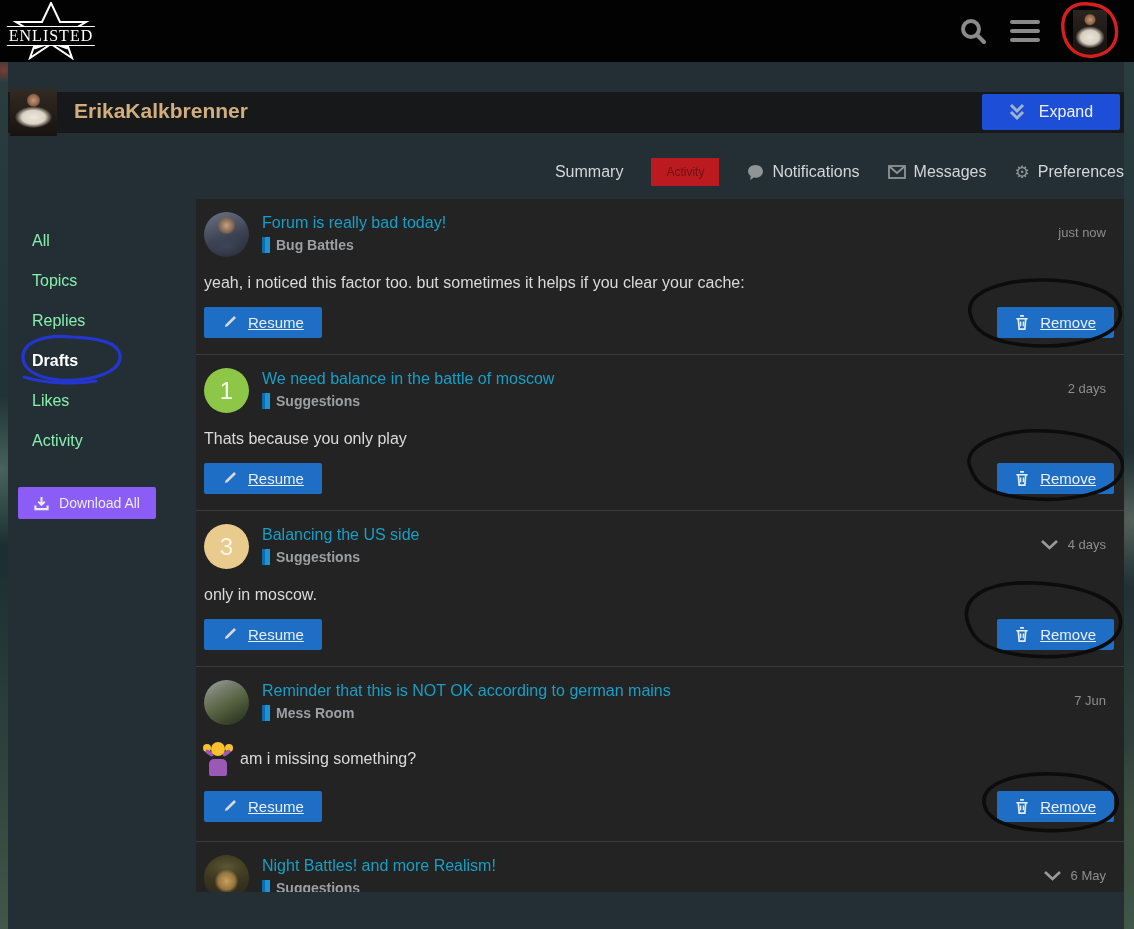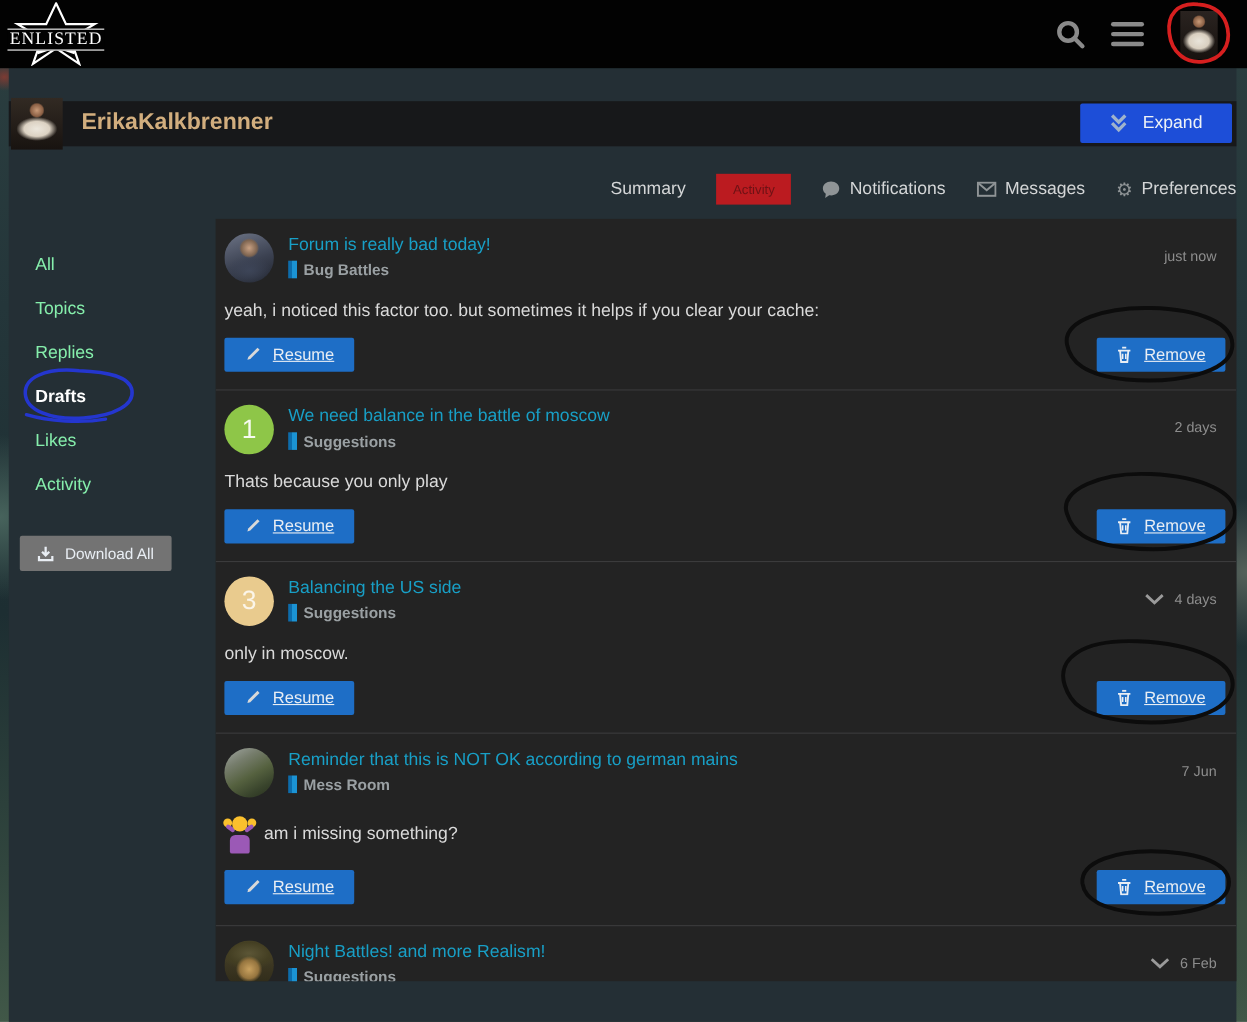--- a/index.html
+++ b/index.html
@@ -45,21 +45,21 @@
   .tabs { display:flex; align-items:center; gap:28px; margin:22px 0 0 16px; height:34px;justify-content:flex-end; }
   .tab { display:flex; align-items:center; gap:8px; color:#d4d6d7; font-size:16px; cursor:pointer; }
   .tab.active { background:#bb1b20; color:#6e1215; padding:7px 15px; font-size:12px; }
   .tab .t-icon { color:#8f9496; font-size:17px; line-height:1; display:flex; }
   
   .columns { display:flex; margin-top:10px; height:693px; }
   .sidebar { width:188px; position:relative; padding-top:22px; }
   .side-item { display:block; padding:11px 0 11px 24px; color:#86efac; font-size:16px; cursor:pointer; text-decoration:none; position:relative; }
   .side-item.active { color:#ffffff; font-weight:bold; }
   .ann-blue { position:absolute; left:6px; top:-11px; width:116px; height:60px; pointer-events:none; }
-  .download-btn { margin:26px 0 0 10px; width:138px; height:32px; background:#737373; border:none; border-radius:2px;
+  .download-btn { margin:26px 0 0 10px; width:138px; height:32px; background:#8b5cf6; border:none; border-radius:2px;
     color:#e9eef4; font-size:14px; display:flex; align-items:center; justify-content:center; gap:10px; cursor:pointer; }
   
   .stream { flex:1; background:#232323; overflow:hidden; }
   .item { position:relative; border-bottom:1px solid #3b3b3c; padding:13px 10px 0 8px; }
   .item-head { display:flex; gap:13px; }
   .avatar, .badge { width:45px; height:45px; border-radius:50%; flex:none; }
   .badge { display:flex; align-items:center; justify-content:center; font-size:24px; color:rgba(255,255,255,.92); }
   .badge-green { background:#8ec648; }
   .badge-tan { background:#e9cb8e; color:rgba(255,255,255,.8); }
   .av-1 { background: radial-gradient(circle 9px at 50% 30%, #c9a183 0%, #7d6450 80%, rgba(0,0,0,0) 100%),
@@ -353,20 +353,20 @@
             <div class="cat-row">
               <span class="cat-chip"></span>
               <span class="cat-name">Suggestions</span>
             </div>
           </div>
         </div>
         <div class="time">
           <svg class="chev" viewBox="0 0 17 10">
               <polyline points="1,1 8.5,8 16,1" fill="none" stroke="#9a9a9a" stroke-width="2.6"></polyline>
             </svg>
-          <span>6 Feb</span>
+          <span>6 May</span>
         </div>
 
       </div>
 
     </div>
   </div>
 </div>
 
 </body></html>

